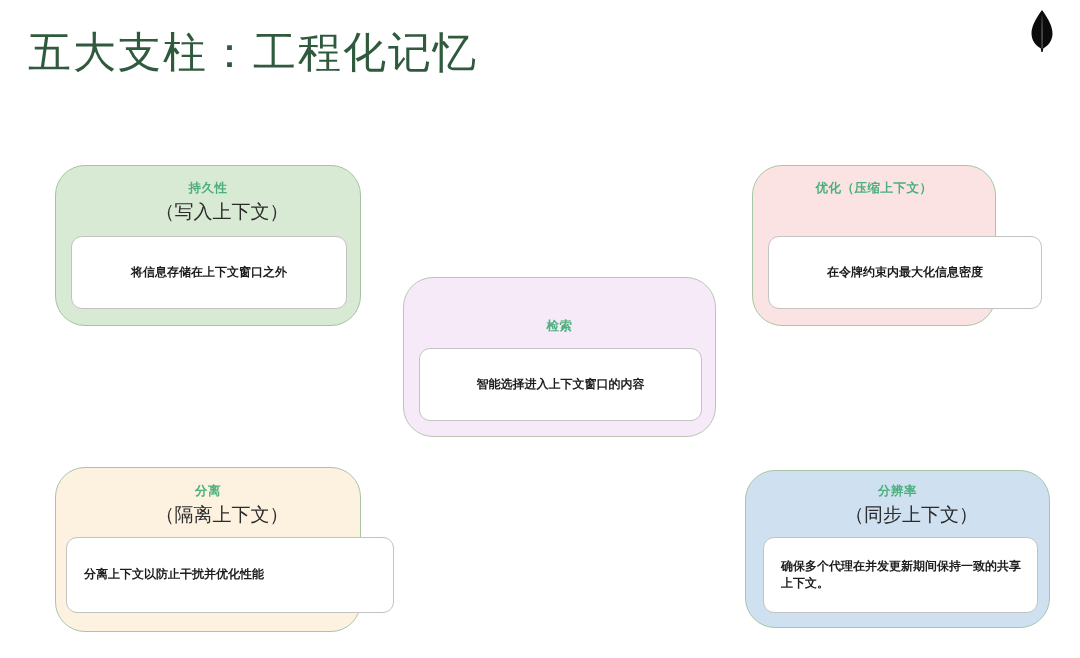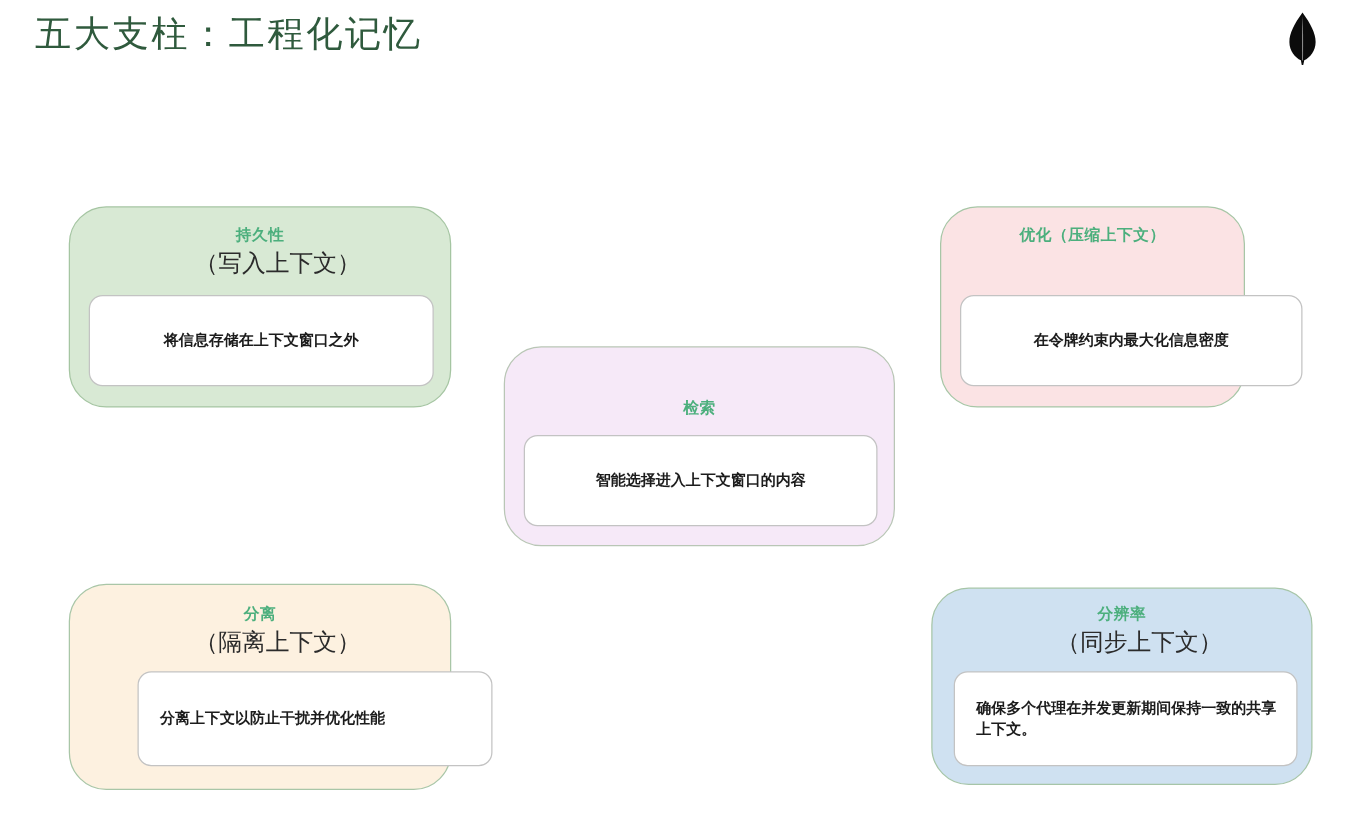--- a/index.html
+++ b/index.html
@@ -12,22 +12,22 @@
     background: #ffffff;
     font-family: "Liberation Sans", "DejaVu Sans", sans-serif;
     overflow: hidden;
     position: relative;
   }
 
   
   #slide-title {
     position: absolute;
     left: 28px;
-    top: 8px;
-    font-size: 29px;
+    top: 24px;
+    font-size: 43px;
     font-weight: 400;
     letter-spacing: 2px;
     color: #2f5a3d;
     white-space: nowrap;
   }
 
   #brand-logo {
     position: absolute;
     right: 20px;
     top: 8px;
@@ -119,21 +119,21 @@
   #card-retrieval .card-subtitle { top: 36px; }
   #card-retrieval .card-body     { left: 15px; top: 70px; width: 283px; height: 73px; }
 
   #card-isolation {
     left: 55px;  top: 467px; width: 306px; height: 165px;
     background: #fdf1e0;
     border-color: #a9c6a7;
   }
   #card-isolation .card-label    { top: 17px; }
   #card-isolation .card-subtitle { top: 37px; }
-  #card-isolation .card-body     { left: 10px; top: 69px; width: 284px; height: 76px; margin-left: 44px; }
+  #card-isolation .card-body     { left: 10px; top: 69px; width: 328px; height: 76px; }
 
   #card-resolution {
     left: 745px; top: 470px; width: 305px; height: 158px;
     background: #cfe1f1;
     border-color: #a6c5a8;
   }
   #card-resolution .card-label    { top: 14px; }
   #card-resolution .card-subtitle { top: 34px; }
   #card-resolution .card-body     { left: 17px; top: 66px; width: 275px; height: 76px; }
 </style>

